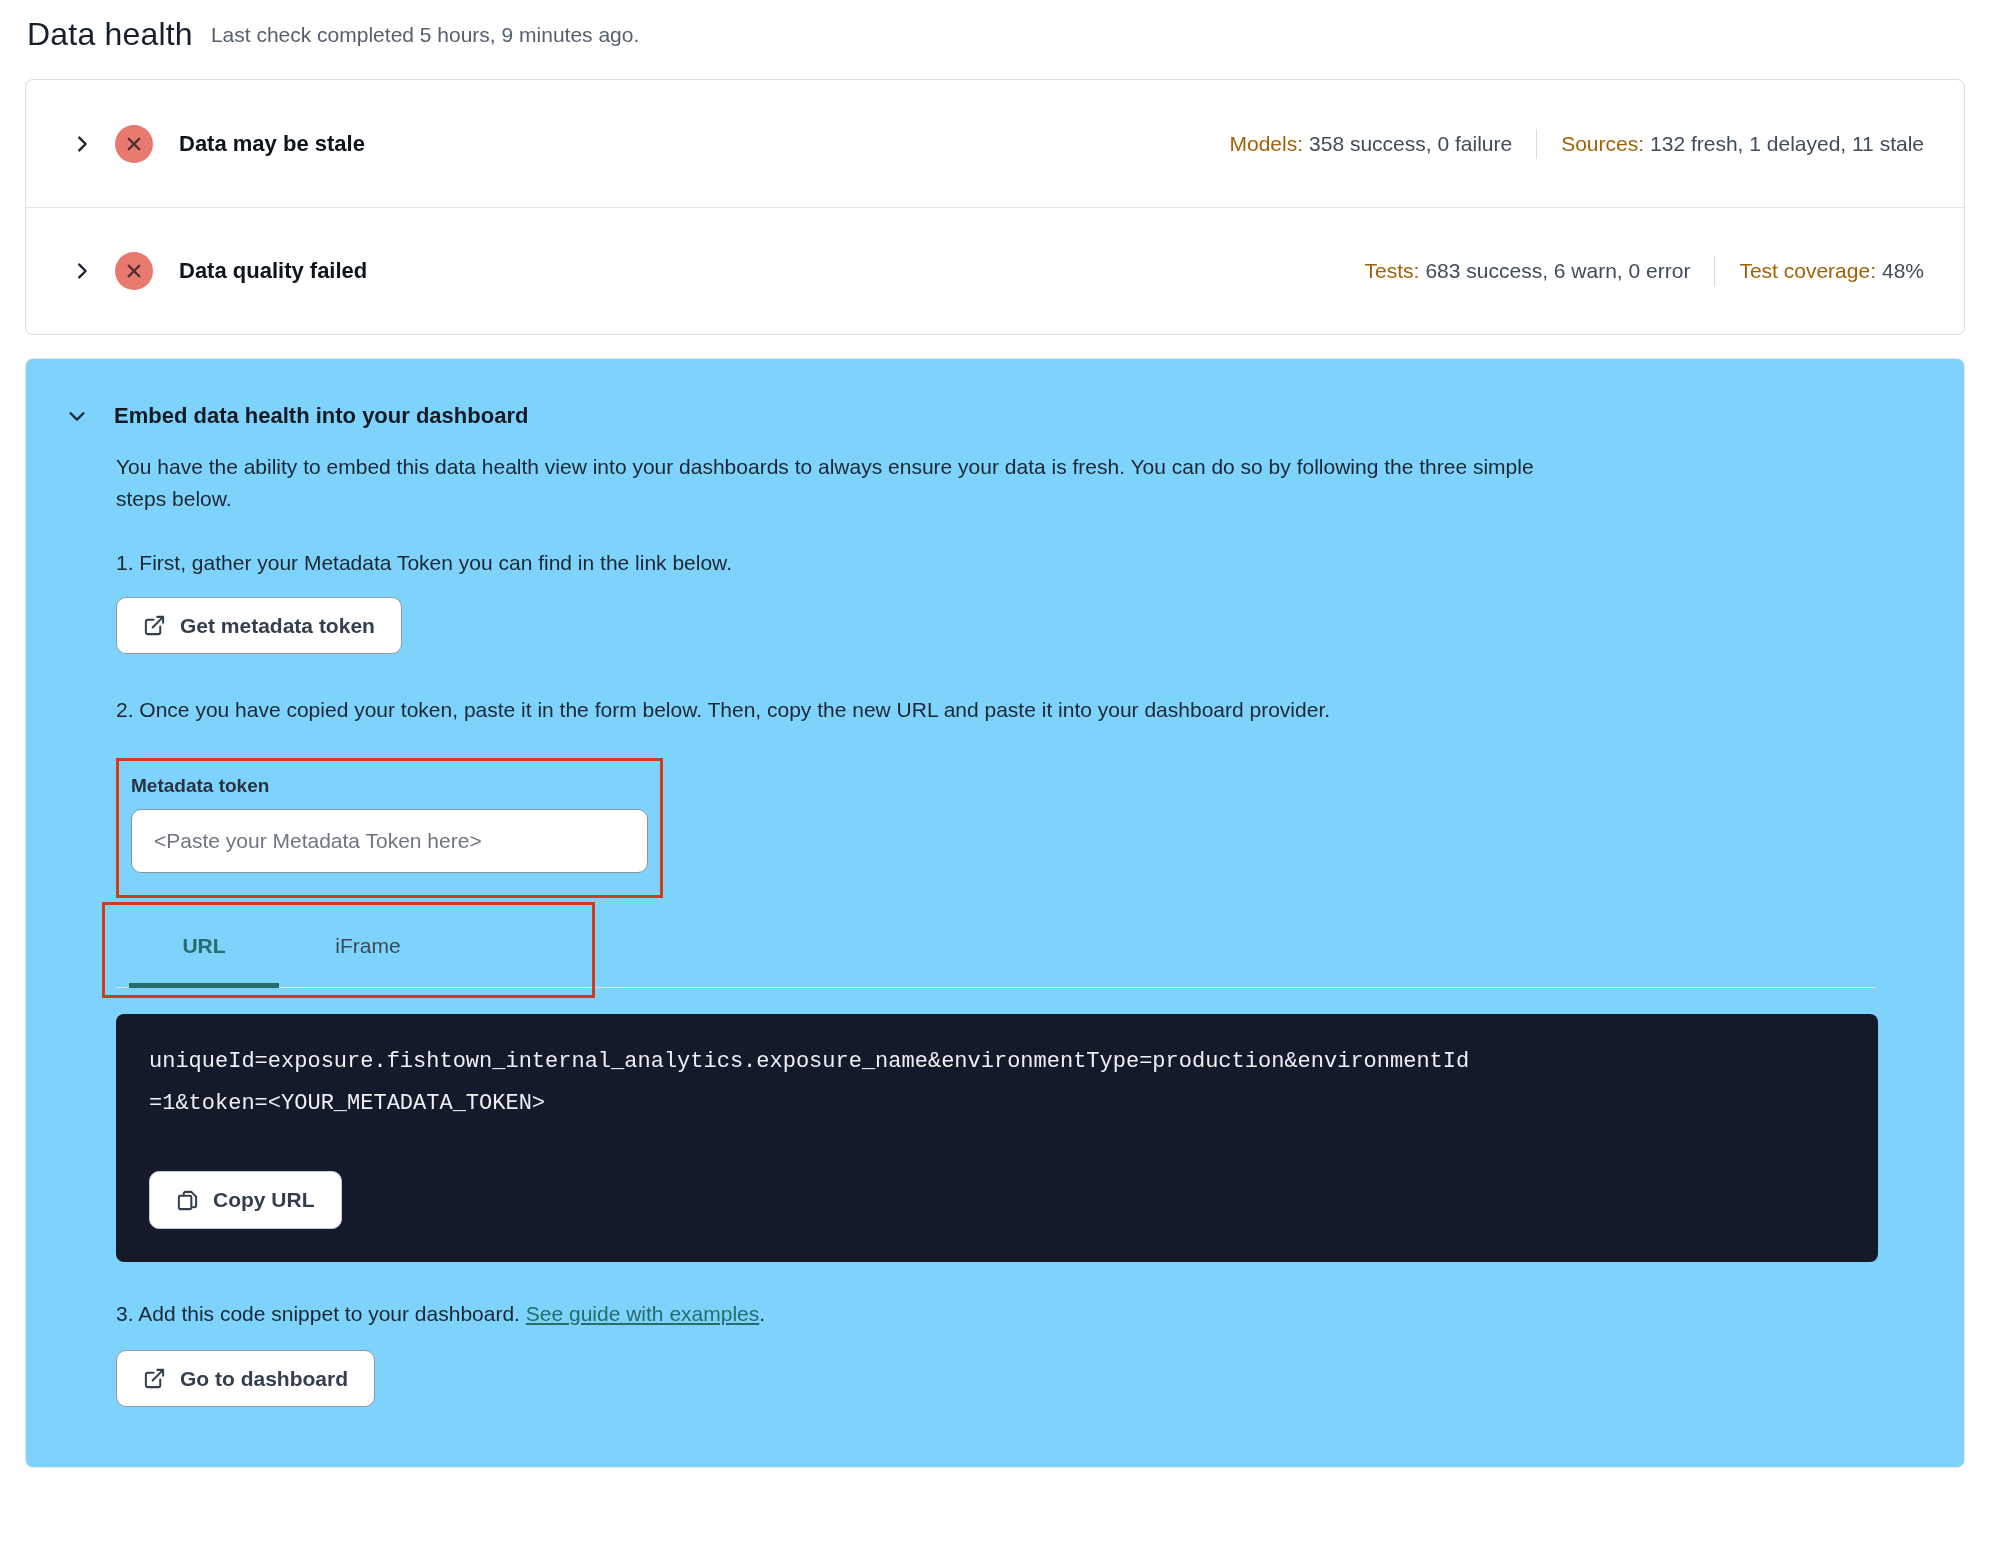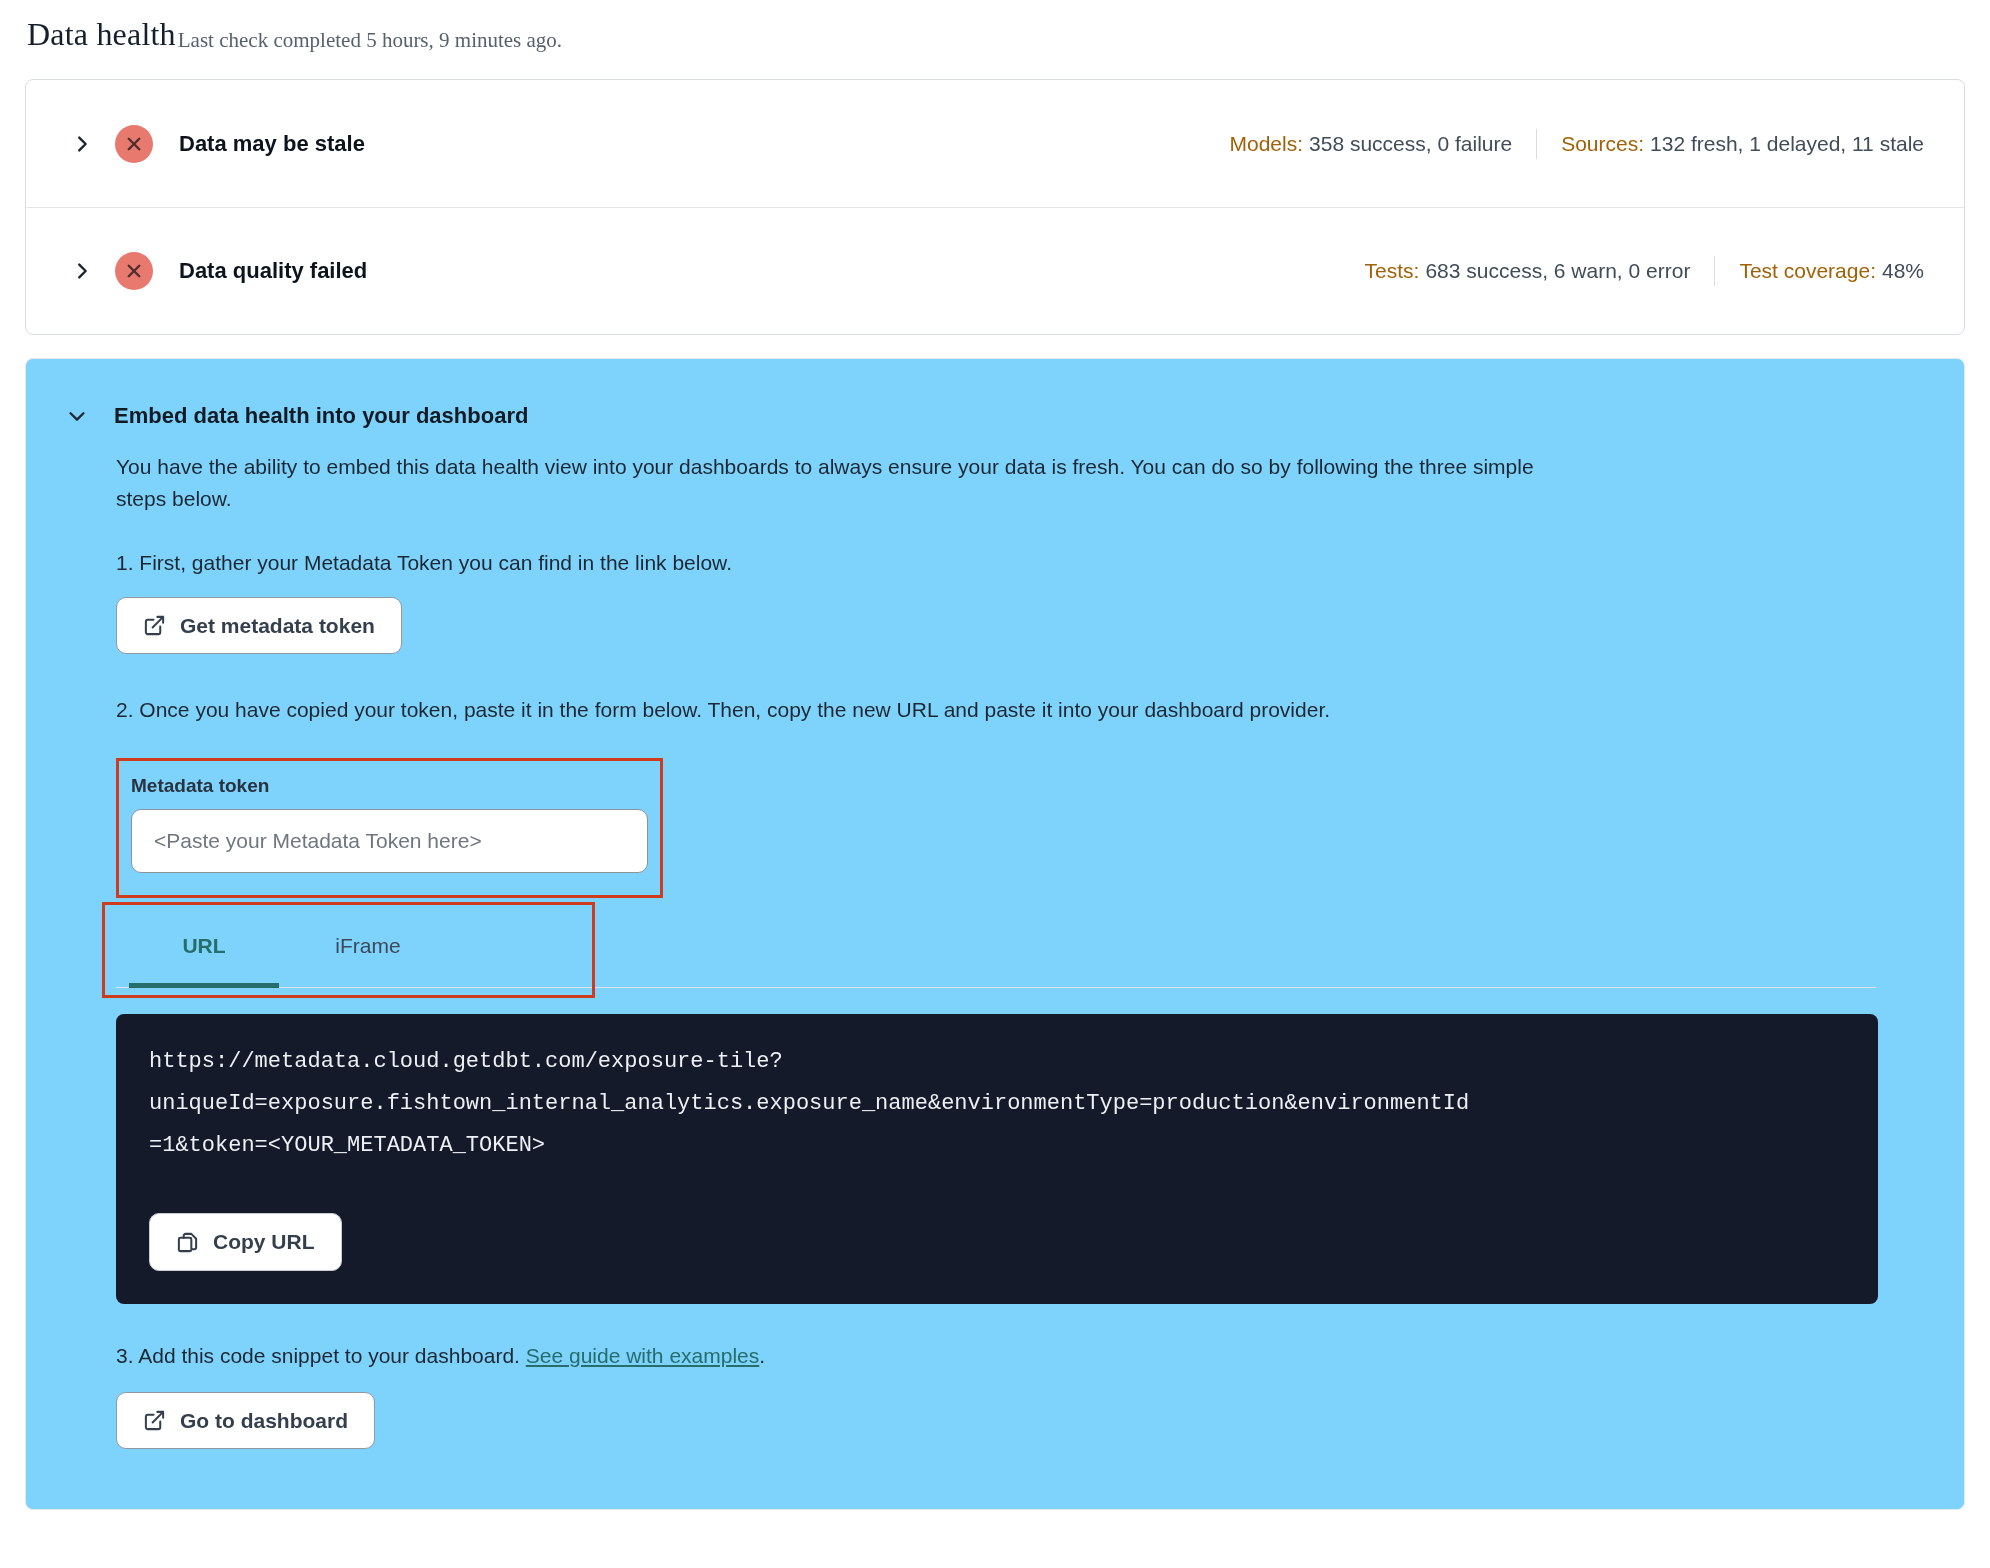--- a/index.html
+++ b/index.html
@@ -4,21 +4,21 @@
 <style>
   * { margin: 0; padding: 0; box-sizing: border-box; }
   html, body { background: #ffffff; }
   body {
     width: 1990px; height: 1568px; overflow: hidden;
     font-family: "Liberation Sans", sans-serif;
     color: #212b36;
     padding: 16px 25px 0 25px;
   }
   
-  .page-header { display: flex; align-items: flex-end; gap: 2px; padding-left: 2px; font-family: Liberation Serif, serif; }
+  .page-header { display: flex; align-items: center; gap: 18px; padding-left: 2px; }
   .page-title { font-size: 32px; font-weight: 500; color: #16202c; letter-spacing: 0.2px; }
   .page-subtitle { font-size: 21px; color: #57616e; }
 
   
   .card {
     border: 1px solid #d9dce1; border-radius: 8px; background: #ffffff;
     margin-top: 26px;
   }
   .status-row {
     height: 127px; display: flex; align-items: center;
@@ -188,21 +188,20 @@
 
     <div class="tabs-wrap">
       <div class="tabs-row">
         <div class="tab tab-active">URL</div>
         <div class="tab tab-idle">iFrame</div>
       </div>
       <div class="annot-tabs"></div>
     </div>
 
     <div class="code-block">
-      <div class="code-line">https://metadata.cloud.getdbt.com/exposure-tile?</div>
       <div class="code-line">uniqueId=exposure.fishtown_internal_analytics.exposure_name&amp;environmentType=production&amp;environmentId</div>
       <div class="code-line">=1&amp;token=&lt;YOUR_METADATA_TOKEN&gt;</div>
       <button class="btn btn-copy">
         <svg viewBox="0 0 24 24" fill="none" stroke="currentColor" stroke-width="2.1" stroke-linecap="round" stroke-linejoin="round">
             <path d="M8 7V5a2 2 0 0 1 2-2h6l5 5v9a2 2 0 0 1-2 2h-2"></path>
             <rect x="3" y="7" width="13" height="14" rx="1.5"></rect>
           </svg>
         <span>Copy URL</span>
       </button>
     </div>

